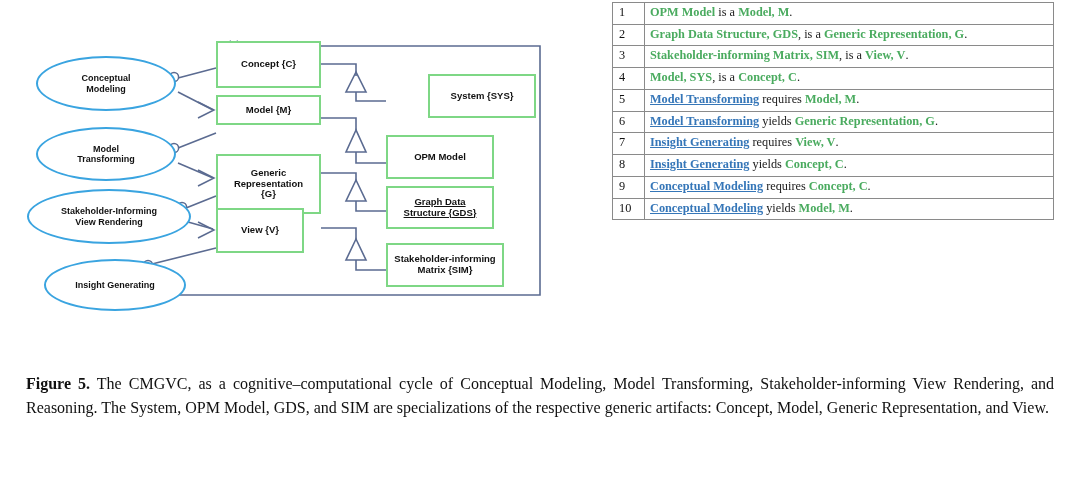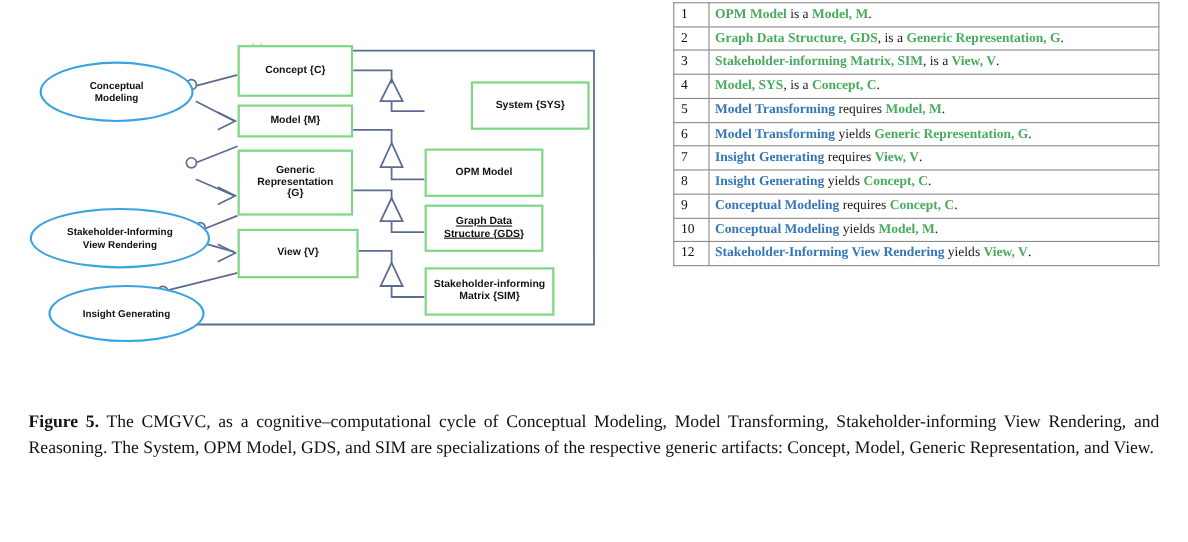--- a/index.html
+++ b/index.html
@@ -74,21 +74,21 @@
     line-height: 1.28;
     color: #111111;
   }
   #rules-table td.num {
     width: 22px;
     text-align: left;
     padding-left: 6px;
     padding-right: 3px;
   }
   .g { color: #4aab5f; font-weight: bold; }
-  .b { color: #3576b8; font-weight: bold; }
+  .b { color: #3576b8; font-weight: bold; text-decoration: underline; }
   .k { color: #1a1a1a; font-weight: normal; }
 
   
   #caption {
     position: absolute;
     left: 26px;
     top: 372px;
     width: 1028px;
     font-family: Liberation Serif, serif;
     font-size: 16px;
@@ -153,37 +153,40 @@
         <circle cx="174" cy="148" r="4.6"></circle>
         <circle cx="182" cy="207" r="4.6"></circle>
         <circle cx="148" cy="265" r="4.6"></circle>
       </g>
 
     </svg>
 
     <div class="node ellipse" style="left:36px; top:56px; width:140px; height:55px;">
       <span>Conceptual<br>Modeling</span>
     </div>
+    <div class="node ellipse" style="left:36px; top:127px; width:140px; height:54px;">
+      <span>Model<br>Transforming</span>
+    </div>
     <div class="node ellipse" style="left:27px; top:189px; width:164px; height:55px;">
       <span>Stakeholder-Informing<br>View Rendering</span>
     </div>
     <div class="node ellipse" style="left:44px; top:259px; width:142px; height:52px;">
       <span>Insight Generating</span>
     </div>
 
     <div class="node obj-box" style="left:216px; top:41px; width:105px; height:47px;">
       <span>Concept {C}</span>
     </div>
     <div class="node obj-box" style="left:216px; top:95px; width:105px; height:30px;">
       <span>Model {M}</span>
     </div>
-    <div class="node obj-box" style="left:216px; top:136px; width:105px; height:60px;">
+    <div class="node obj-box" style="left:216px; top:154px; width:105px; height:60px;">
       <span>Generic<br>Representation<br>{G}</span>
     </div>
-    <div class="node obj-box" style="left:216px; top:208px; width:110px; height:45px;">
+    <div class="node obj-box" style="left:216px; top:208px; width:88px; height:45px;">
       <span>View {V}</span>
     </div>
 
     <div class="node obj-box" style="left:386px; top:74px; width:108px; height:44px;margin-left:42px;">
       <span>System {SYS}</span>
     </div>
     <div class="node obj-box" style="left:386px; top:135px; width:108px; height:44px;">
       <span>OPM Model</span>
     </div>
     <div class="node obj-box" style="left:386px; top:186px; width:108px; height:43px;text-decoration:underline;">
@@ -228,24 +231,20 @@
           <td class="num">8</td>
           <td><span class="b">Insight Generating</span><span class="k"> yields </span><span class="g">Concept, C</span><span class="k">.</span></td>
         </tr>
         <tr>
           <td class="num">9</td>
           <td><span class="b">Conceptual Modeling</span><span class="k"> requires </span><span class="g">Concept, C</span><span class="k">.</span></td>
         </tr>
         <tr>
           <td class="num">10</td>
           <td><span class="b">Conceptual Modeling</span><span class="k"> yields </span><span class="g">Model, M</span><span class="k">.</span></td>
-        </tr>
-        <tr>
-          <td class="num">12</td>
-          <td><span class="b">Stakeholder-Informing View Rendering</span><span class="k"> yields </span><span class="g">View, V</span><span class="k">.</span></td>
         </tr>
       </tbody>
   </table>
 
 </div>
 
 <div id="caption">
   <span class="cap-label">Figure 5.</span><span> The CMGVC, as a cognitive–computational cycle of Conceptual Modeling, Model Transforming, Stakeholder-informing View Rendering, and Reasoning. The System, OPM Model, GDS, and SIM are specializations of the respective generic artifacts: Concept, Model, Generic Representation, and View.</span>
 </div>
 

